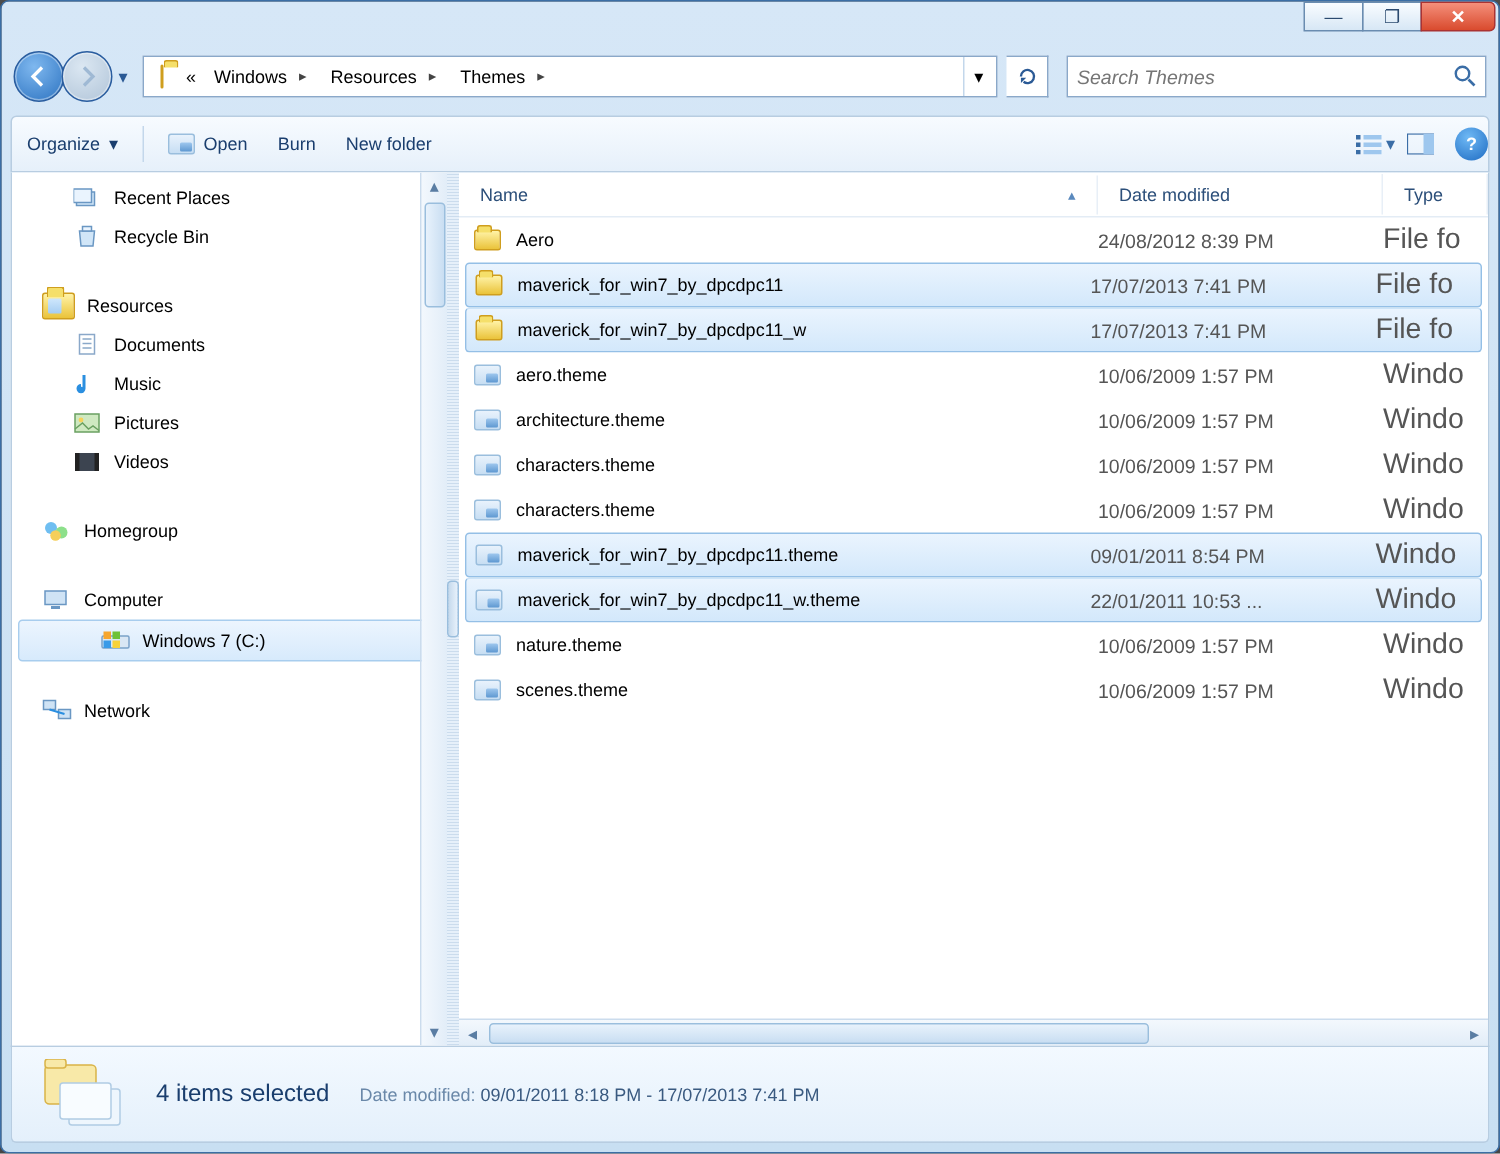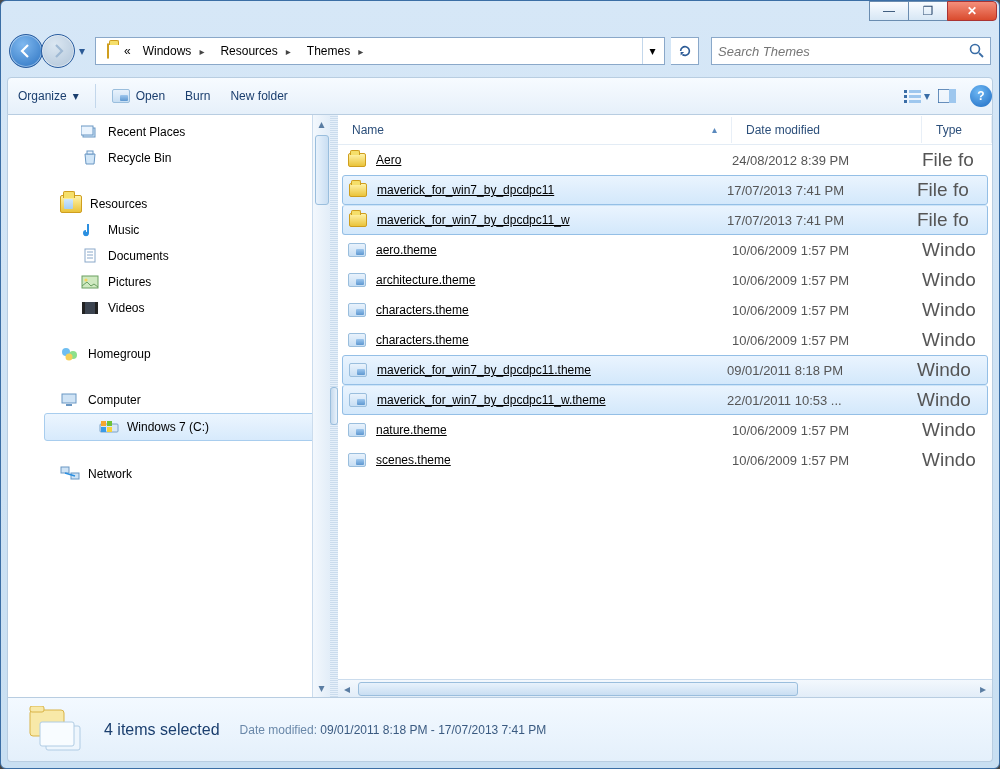--- a/index.html
+++ b/index.html
@@ -50,21 +50,21 @@
   height: 38px; margin: 4px 6px 0 6px; border:1px solid #b8cde1; border-radius:4px 4px 0 0;
   background: linear-gradient(#f7fbff,#e6f0fa); display:flex; align-items:center; padding:0 0;
 }
 .toolbar .tbtn { display:flex; align-items:center; gap:6px; padding:4px 10px; color:#1a3e6e; border-radius:4px; }
 .toolbar .sep { width:1px; height:24px; background:#c3d7eb; margin:0 6px; }
 .toolbar .spacer { flex:1; }
 .toolbar .iconbtn { width:30px; height:24px; display:flex;align-items:center;justify-content:center; color:#3a6da6; }
 .help { width:22px;height:22px;border-radius:50%;background:radial-gradient(circle at 40% 30%,#6fb9f5,#1e6bc2);color:#fff;display:flex;align-items:center;justify-content:center;font-weight:bold; margin-left:8px;}
 
 
-.body { flex:1; display:flex; margin:0 6px; border:1px solid #b8cde1; border-top:0; background:#fff; overflow:hidden;padding-left:32px; }
+.body { flex:1; display:flex; margin:0 6px; border:1px solid #b8cde1; border-top:0; background:#fff; overflow:hidden; }
 .nav {
   width: 290px; background:#fff; padding:4px 0; overflow-y:auto; position:relative;
 }
 .nav .item { display:flex; align-items:center; gap:8px; padding:4px 8px 4px 40px; color:#000; }
 .nav .item.root { padding-left: 20px; font-weight:normal; }
 .nav .item.sub { padding-left: 58px; }
 .nav .item.sel { background:linear-gradient(#ecf5fe,#d7eafc); border:1px solid #a8cdee; border-radius:3px; margin:0 4px; padding-left:54px; }
 .nav .group-gap { height: 20px; }
 .nav .icon { width:20px; height:18px; display:inline-flex; align-items:center; justify-content:center; }
 .vscroll { position:absolute; right:0; top:0; bottom:0; width:18px; background:linear-gradient(90deg,#f3f8fd,#e2edf8); border-left:1px solid #cbdced; display:flex; flex-direction:column; align-items:center; }
@@ -78,21 +78,21 @@
 .list { flex:1; display:flex; flex-direction:column; }
 .cols { display:flex; height:30px; border-bottom:1px solid #e3ecf5; align-items:center; }
 .col { padding:6px 14px; color:#2c4f7a; font-size:13px; border-right:1px solid #e8eff7; }
 .col.name { flex:1; display:flex; align-items:center; gap:6px; }
 .col.date { width:190px; }
 .col.type { width:70px; }
 .sort-ind { color:#5a89bd; font-size:10px; }
 
 .rows { flex:1; overflow:hidden; position:relative; }
 .row { display:flex; align-items:center; height:30px; padding-left:10px; }
-.row .c-name { flex:1; display:flex; align-items:center; gap:10px; font-size:14px; color:#000;text-decoration:underline; }
+.row .c-name { flex:1; display:flex; align-items:center; gap:10px; font-size:14px; color:#000; }
 .row .c-date { width:190px; color:#555; font-size:13px; }
 .row .c-type { width:70px; color:#555; font-size:19px; }
 .row.sel { background:linear-gradient(#eaf4fe,#d3e8fb); border:1px solid #94bfe6; border-radius:3px; margin:0 4px 0 4px; padding-left:6px; }
 .row.sel + .row.sel { border-top: 1px solid #cce4f8; }
 
 .hscroll { height:18px; background:linear-gradient(#f3f8fd,#e2edf8); border-top:1px solid #cbdced; display:flex; align-items:center; }
 .hscroll .arrow { width:18px; text-align:center; color:#5a7da3; }
 .hscroll .hthumb { flex:0 0 440px; height:14px; background:linear-gradient(#e8f2fc,#c9def2); border:1px solid #9abedd; border-radius:3px; margin-left:2px; }
 .hscroll .track { flex:1; }
 
@@ -246,36 +246,36 @@
         <span>Recycle Bin</span>
       </div>
       <div class="group-gap"></div>
       <div class="item root">
         <span class="lib-ico"></span>
         <span>Resources</span>
       </div>
       <div class="item">
         <span class="icon">
             <svg width="16" height="16" viewBox="0 0 16 16">
-              <path d="M6 2v9a2 2 0 1 1-2-2" fill="none" stroke="#2b8fe0" stroke-width="2"></path>
-              <circle cx="4" cy="12" r="2.2" fill="#2b8fe0"></circle>
-            </svg>
-          </span>
-        <span>Music</span>
-      </div>
-      <div class="item">
-        <span class="icon">
-            <svg width="16" height="16" viewBox="0 0 16 16">
               <rect x="3" y="1" width="10" height="13" fill="#fff" stroke="#8aa8c9"></rect>
               <line x1="5" y1="4" x2="11" y2="4" stroke="#8aa8c9"></line>
               <line x1="5" y1="7" x2="11" y2="7" stroke="#8aa8c9"></line>
               <line x1="5" y1="10" x2="11" y2="10" stroke="#8aa8c9"></line>
             </svg>
           </span>
         <span>Documents</span>
+      </div>
+      <div class="item">
+        <span class="icon">
+            <svg width="16" height="16" viewBox="0 0 16 16">
+              <path d="M6 2v9a2 2 0 1 1-2-2" fill="none" stroke="#2b8fe0" stroke-width="2"></path>
+              <circle cx="4" cy="12" r="2.2" fill="#2b8fe0"></circle>
+            </svg>
+          </span>
+        <span>Music</span>
       </div>
       <div class="item">
         <span class="icon">
             <svg width="18" height="14" viewBox="0 0 18 14">
               <rect x="1" y="1" width="16" height="12" fill="#cfe9c1" stroke="#6aa061"></rect>
               <circle cx="5" cy="5" r="1.6" fill="#f6d25a"></circle>
               <path d="M1 11l5-4 4 4 3-2 4 3" fill="none" stroke="#6aa061"></path>
             </svg>
           </span>
         <span>Pictures</span>
@@ -410,21 +410,21 @@
               <span>characters.theme</span>
             </div>
             <div class="c-date">10/06/2009 1:57 PM</div>
             <div class="c-type">Windo</div>
           </div>
           <div class="row sel">
             <div class="c-name">
               <span class="theme-ico"></span>
               <span>maverick_for_win7_by_dpcdpc11.theme</span>
             </div>
-            <div class="c-date">09/01/2011 8:18 PM</div>
+            <div class="c-date">09/01/2011 8:54 PM</div>
             <div class="c-type">Windo</div>
           </div>
           <div class="row sel">
             <div class="c-name">
               <span class="theme-ico"></span>
               <span>maverick_for_win7_by_dpcdpc11_w.theme</span>
             </div>
             <div class="c-date">22/01/2011 10:53 ...</div>
             <div class="c-type">Windo</div>
           </div>

